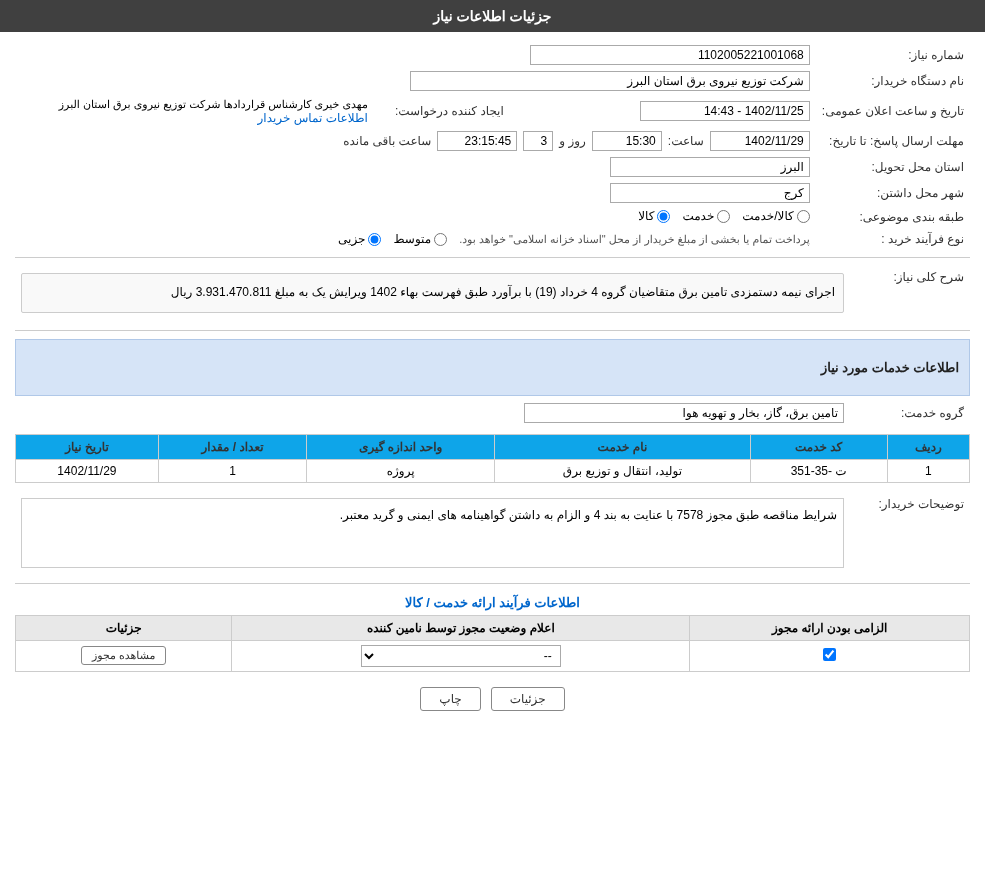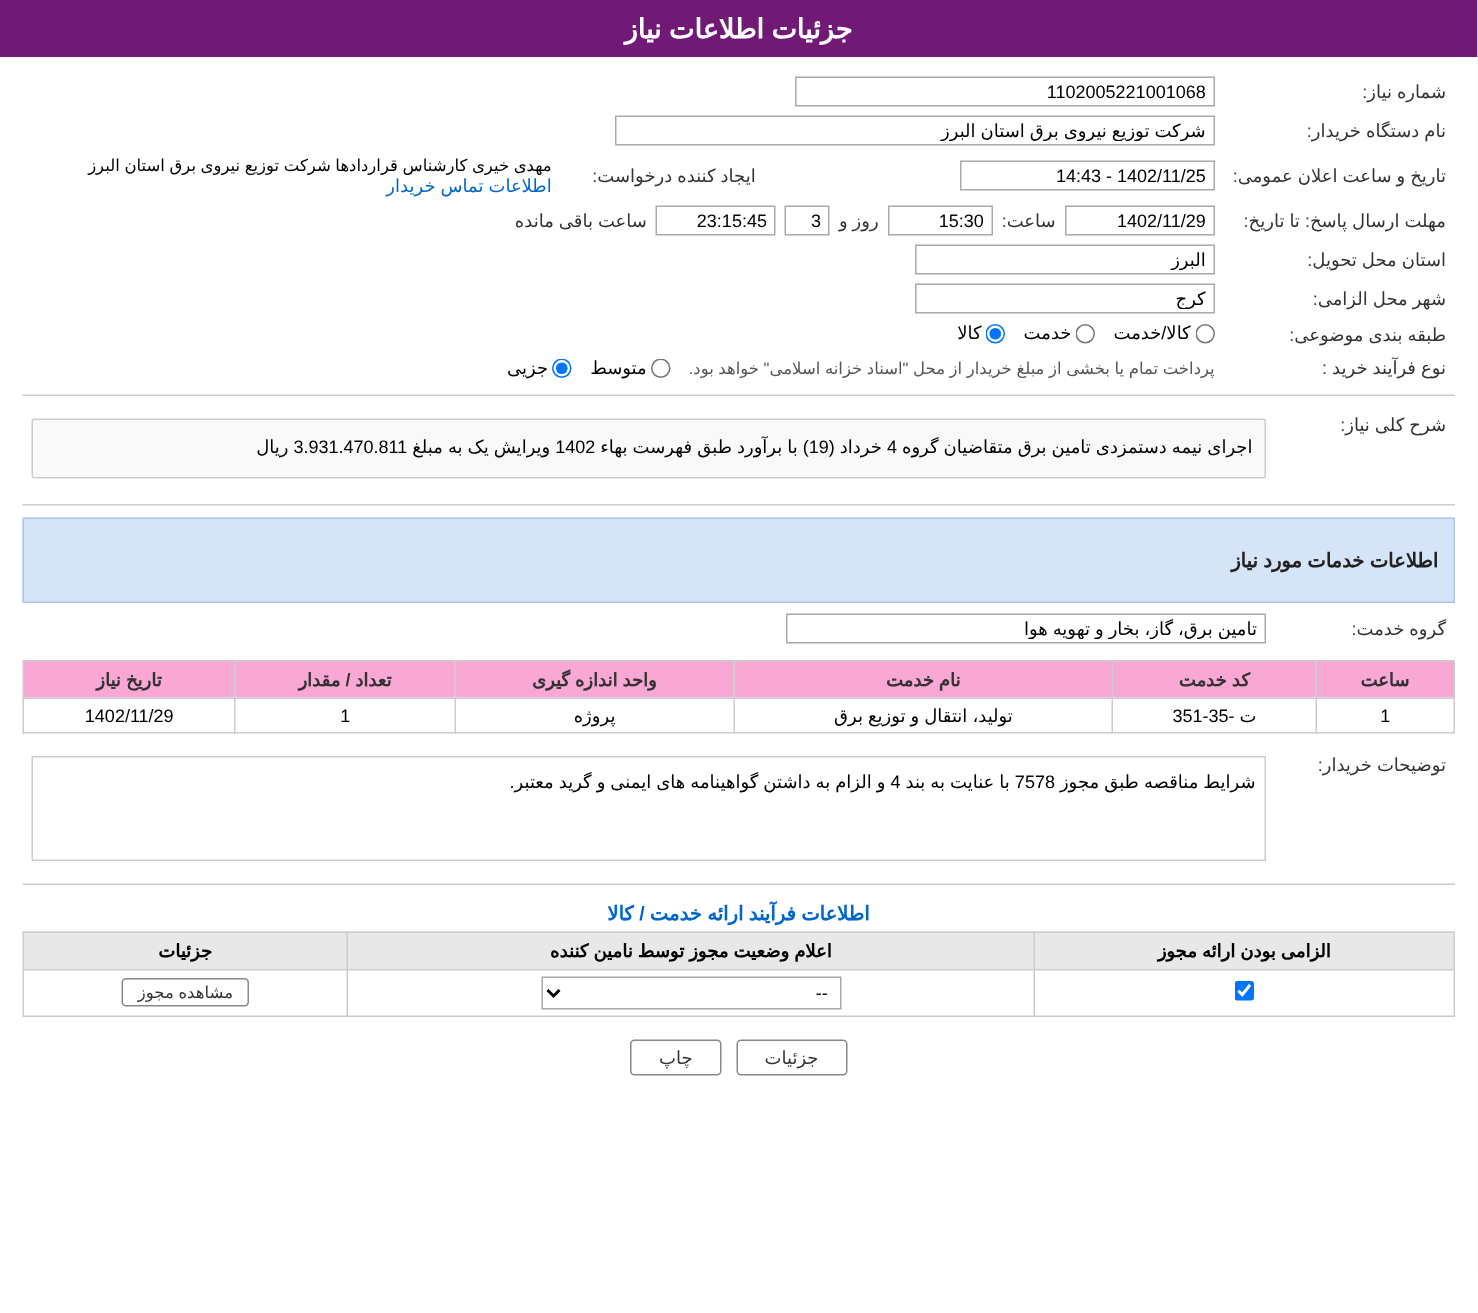--- a/index.html
+++ b/index.html
@@ -9,25 +9,25 @@
       background: #f0f0f0;
       direction: rtl;
     }
     .page-container {
       width: 985px;
       margin: 0 auto;
       background: #fff;
       min-height: 875px;
     }
     .header-bar {
-      background: #701a75;
+      background: #404040;
       color: #fff;
       text-align: center;
       padding: 8px 15px;
-      font-size: 18px;
+      font-size: 14px;
       font-weight: bold;
     }
     .content-area {
       padding: 10px 15px;
     }
     .form-table {
       width: 100%;
       border-collapse: collapse;
       margin-bottom: 8px;
     }
@@ -83,21 +83,21 @@
       margin: 8px 0 4px 0;
       text-align: right;
       color: #222;
     }
     .data-table {
       width: 100%;
       border-collapse: collapse;
       margin-bottom: 8px;
     }
     .data-table th {
-      background: #f9a8d4;
+      background: #0ea5e9;
       border: 1px solid #ccc;
       padding: 5px 8px;
       text-align: center;
       font-weight: bold;
       color: #333;
     }
     .data-table td {
       border: 1px solid #ccc;
       padding: 4px 8px;
       text-align: center;
@@ -239,21 +239,21 @@
         </tr>
 
         <tr>
           <td class="label-cell">استان محل تحویل:</td>
           <td colspan="3">
             <input type="text" class="input-field input-medium" readonly="" value="البرز" style="">
           </td>
         </tr>
 
         <tr>
-          <td class="label-cell">شهر محل الزامی:</td>
+          <td class="label-cell">شهر محل داشتن:</td>
           <td colspan="3">
             <input type="text" class="input-field input-medium" readonly="" value="کرج" style="">
           </td>
         </tr>
 
         <tr>
           <td class="label-cell">طبقه بندی موضوعی:</td>
           <td colspan="3">
             <div class="radio-group">
               <label class="radio-item">
@@ -312,21 +312,21 @@
           <td>
             <input type="text" class="input-field" style="width: 320px;" readonly="" value="تامین برق، گاز، بخار و تهویه هوا">
           </td>
         </tr>
       </tbody>
     </table>
 
     <table class="data-table">
       <thead>
         <tr>
-          <th>ساعت</th>
+          <th>ردیف</th>
           <th>کد خدمت</th>
           <th>نام خدمت</th>
           <th>واحد اندازه گیری</th>
           <th>تعداد / مقدار</th>
           <th>تاریخ نیاز</th>
         </tr>
       </thead>
       <tbody>
         <tr class="table-row">
           <td>1</td>

